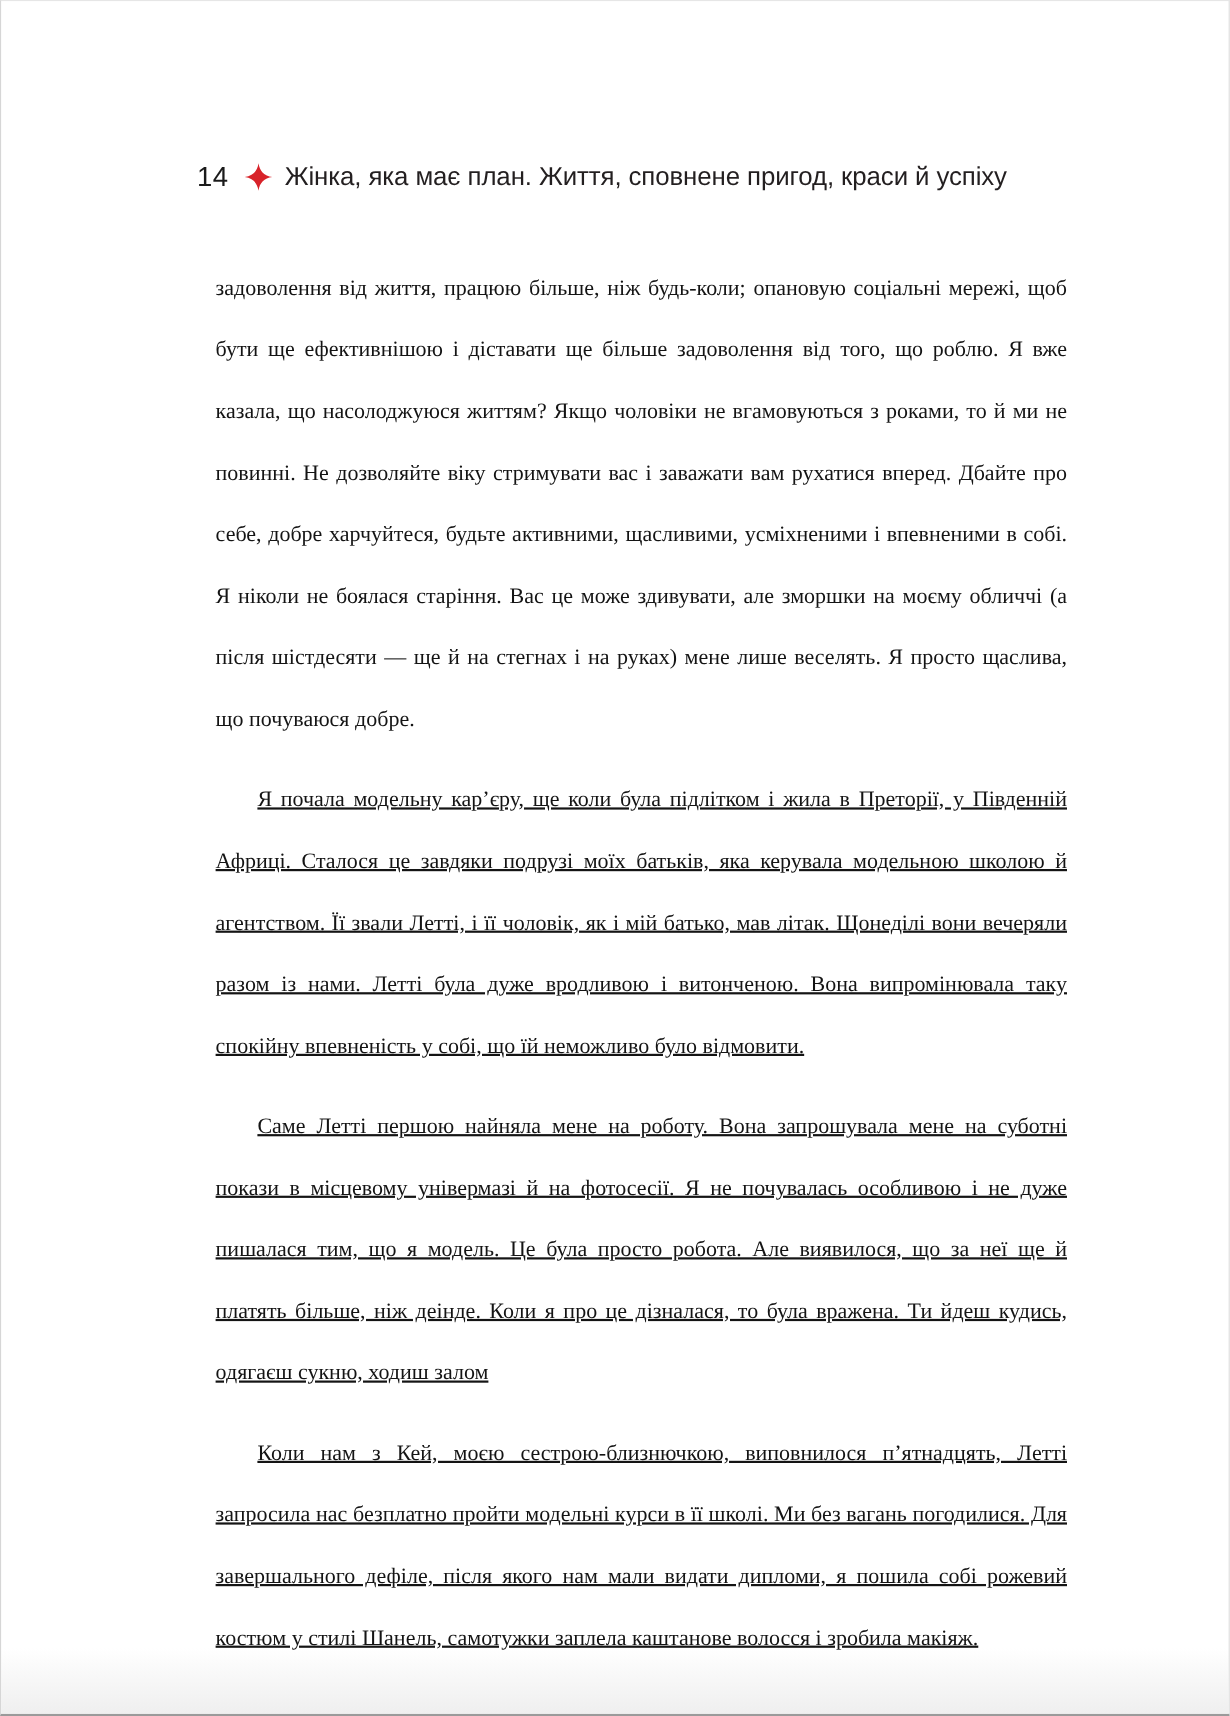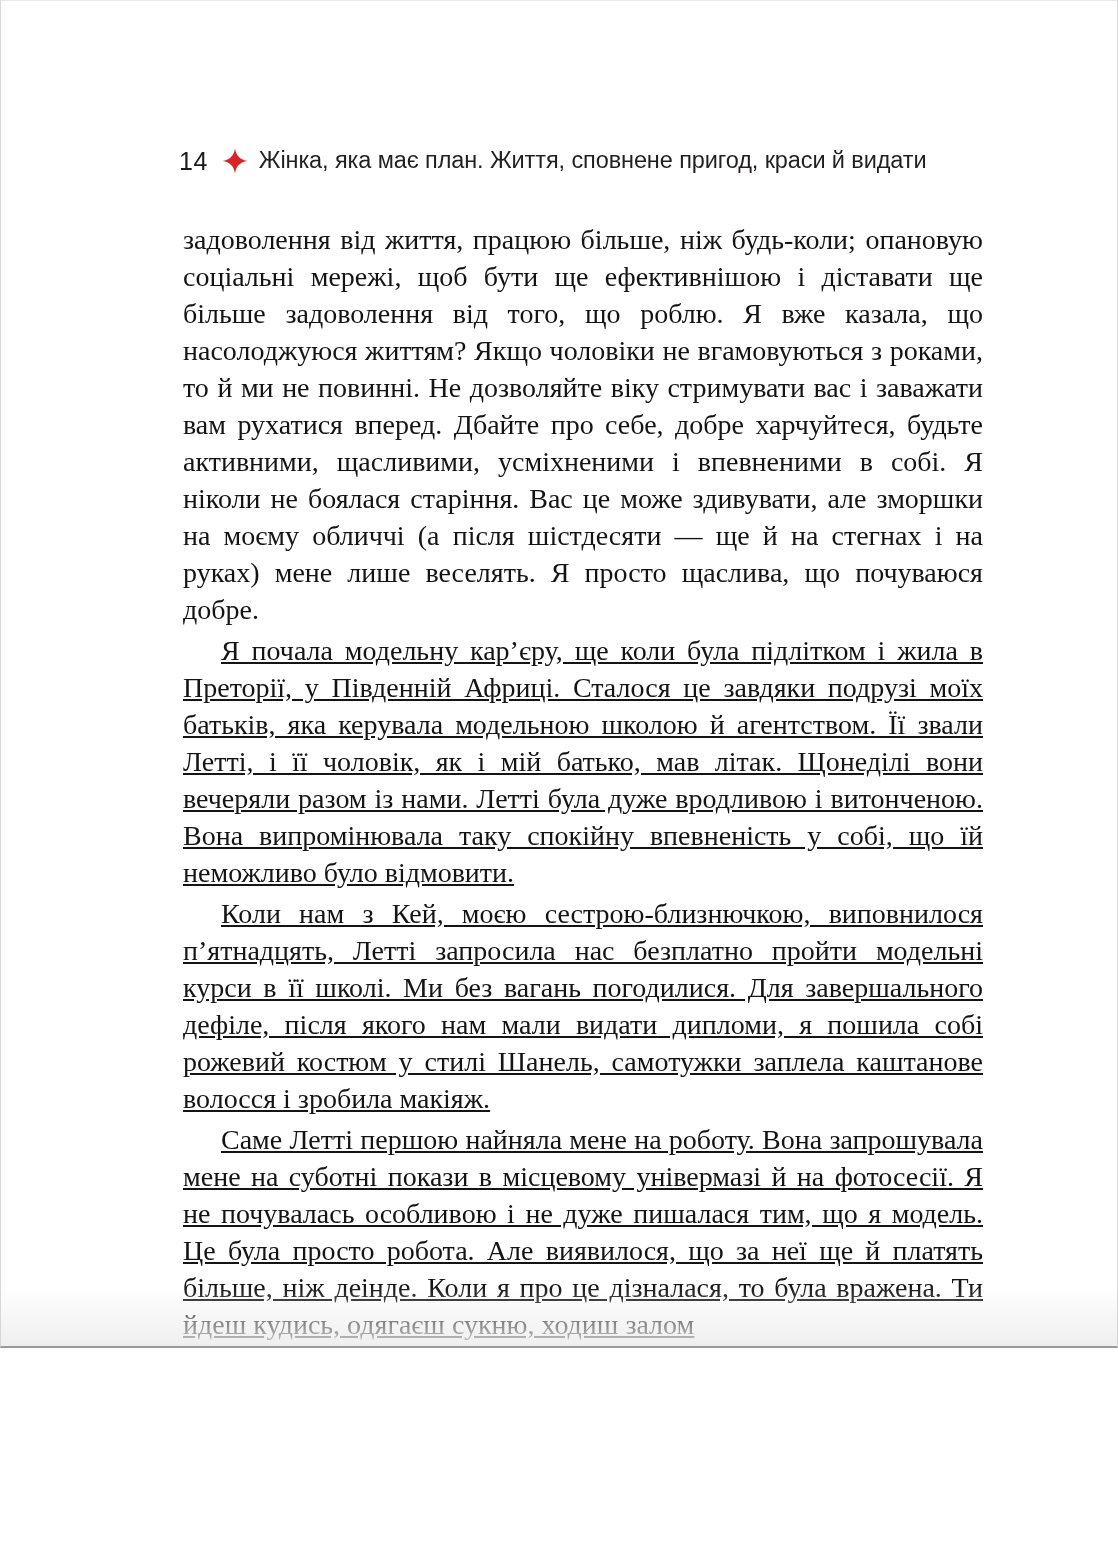--- a/index.html
+++ b/index.html
@@ -9,21 +9,21 @@
     background: #ffffff;
   }
 
   body {
     font-family: "Liberation Serif", "DejaVu Serif", serif;
   }
 
   .page {
     position: relative;
     width: 1118px;
-    height: 1348px;
+    height: 1560px;
     background: #ffffff;
     box-sizing: border-box;
     border-left: 1px solid #d6d6d6;
     border-top: 1px solid #e6e6e6;
     border-right: 1px solid #d6d6d6;
     border-bottom: 2px solid #9a9a9a;
     overflow: hidden;
   }
 
   
@@ -79,24 +79,24 @@
 
   
   .textblock {
     position: absolute;
     left: 178px;
     top: 216px;
     width: 808px;
   }
 
   .para {
-    margin: 4px;
+    margin: 17px;
     font-family: "Liberation Serif", "DejaVu Serif", serif;
-    font-size: 28px;
-    line-height: 37px;
+    font-size: 20px;
+    line-height: 56px;
     color: #141414;
     text-align: justify;
     text-justify: inter-word;
     -webkit-hyphens: manual;
     hyphens: manual;
     font-stretch: semi-condensed;
     transform-origin: left top;
   }
 
   .para + .para {
@@ -111,24 +111,24 @@
 
   <div class="running-head">
     <span class="folio">14</span>
 
     <span class="head-ornament">
       <svg viewBox="0 0 100 100" aria-hidden="true">
         <path d="M50 2 C54 30 70 46 98 50 C70 54 54 70 50 98 C46 70 30 54 2 50 C30 46 46 30 50 2 Z" fill="#D8232A"></path>
       </svg>
     </span>
 
-    <span class="head-title">Жінка, яка має план. Життя, сповнене пригод, краси й видати</span>
+    <span class="head-title">Жінка, яка має план. Життя, сповнене пригод, краси й успіху</span>
   </div>
 
   <div class="textblock">
     <p class="para">задоволення від життя, працюю більше, ніж будь-коли; опановую соціальні мережі, щоб бути ще ефективнішою і діставати ще більше задоволення від того, що роблю. Я вже казала, що насолоджуюся життям? Якщо чоловіки не вгамовуються з роками, то й ми не повинні. Не дозволяйте віку стримувати вас і заважати вам рухатися вперед. Дбайте про себе, добре харчуйтеся, будьте активними, щасливими, усміхненими і впевненими в собі. Я ніколи не боялася старіння. Вас це може здивувати, але зморшки на моєму обличчі (а після шістдесяти — ще й на стегнах і на руках) мене лише веселять. Я просто щаслива, що почуваюся добре.</p>
     <p class="para">Я почала модельну кар’єру, ще коли була підлітком і жила в Преторії, у Південній Африці. Сталося це завдяки подрузі моїх батьків, яка керувала модельною школою й агентством. Її звали Летті, і її чоловік, як і мій батько, мав літак. Щонеділі вони вечеряли разом із нами. Летті була дуже вродливою і витонченою. Вона випромінювала таку спокійну впевненість у собі, що їй неможливо було відмовити.</p>
+    <p class="para">Саме Летті першою найняла мене на роботу. Вона запрошувала мене на суботні покази в місцевому універмазі й на фотосесії. Я не почувалась особливою і не дуже пишалася тим, що я модель. Це була просто робота. Але виявилося, що за неї ще й платять більше, ніж деінде. Коли я про це дізналася, то була вражена. Ти йдеш кудись, одягаєш сукню, ходиш залом</p>
     <p class="para">Коли нам з Кей, моєю сестрою-близнючкою, виповнилося п’ятнадцять, Летті запросила нас безплатно пройти модельні курси в її школі. Ми без вагань погодилися. Для завершального дефіле, після якого нам мали видати дипломи, я пошила собі рожевий костюм у стилі Шанель, самотужки заплела каштанове волосся і зробила макіяж.</p>
-    <p class="para">Саме Летті першою найняла мене на роботу. Вона запрошувала мене на суботні покази в місцевому універмазі й на фотосесії. Я не почувалась особливою і не дуже пишалася тим, що я модель. Це була просто робота. Але виявилося, що за неї ще й платять більше, ніж деінде. Коли я про це дізналася, то була вражена. Ти йдеш кудись, одягаєш сукню, ходиш залом</p>
   </div>
 
   <div class="page-bottom-shade"></div>
 </div>
 
 </body></html>

